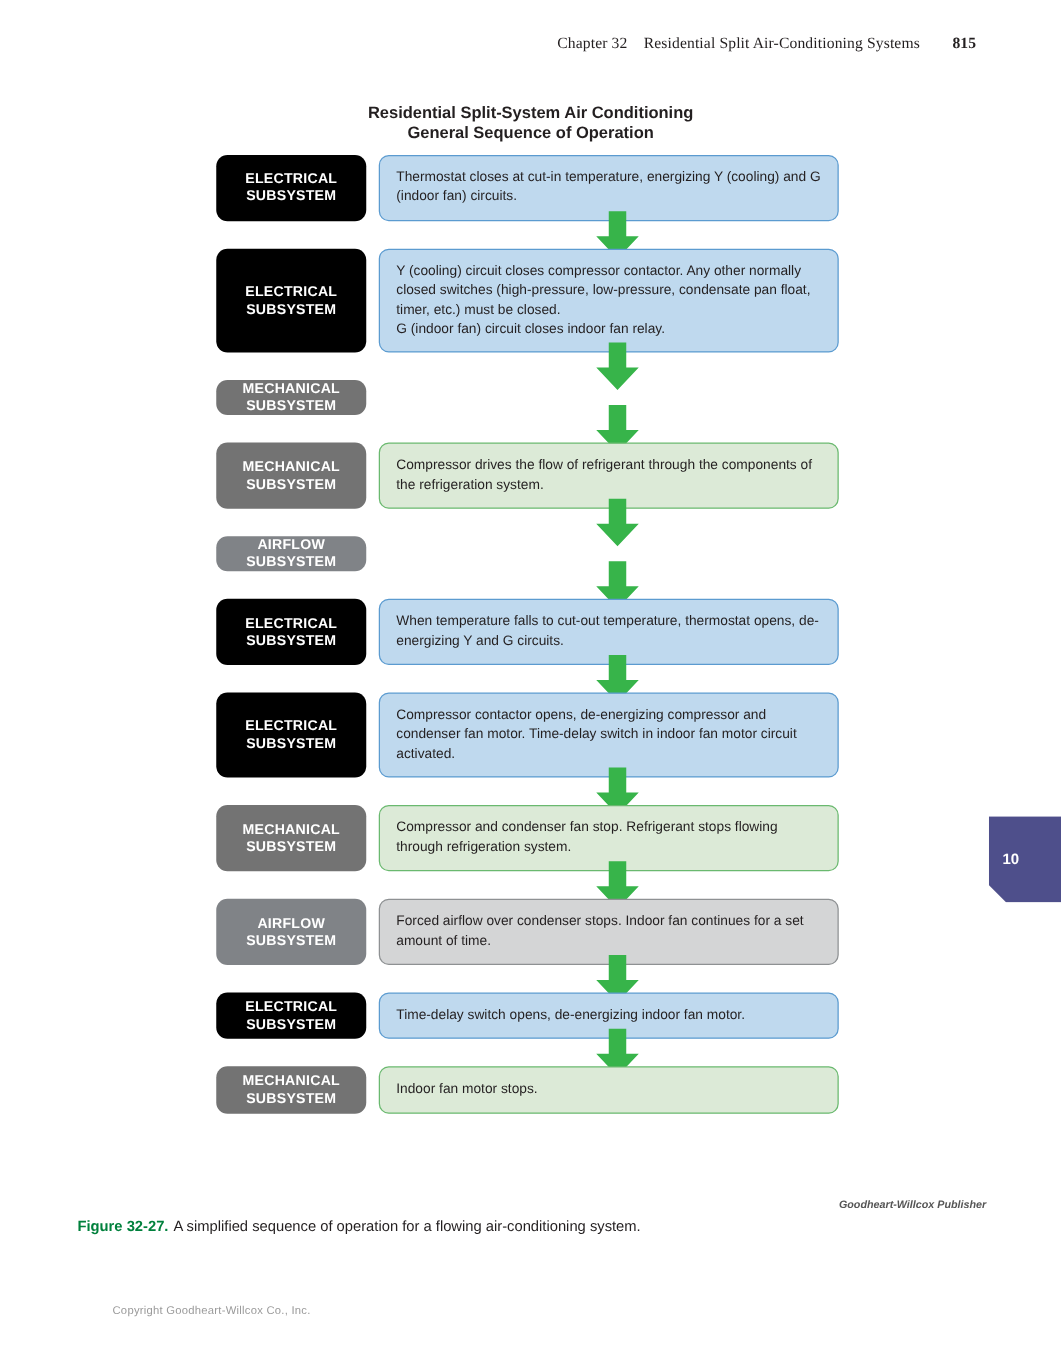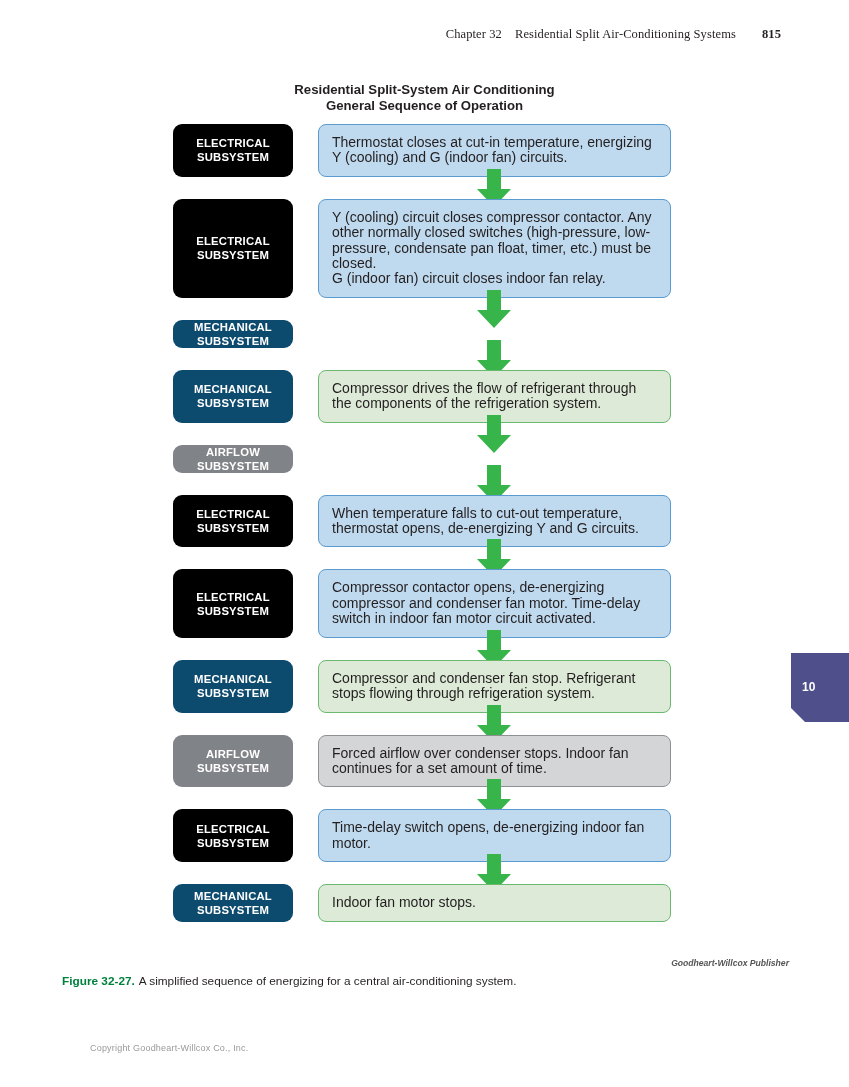--- a/index.html
+++ b/index.html
@@ -65,30 +65,30 @@
     align-items: center;
     justify-content: center;
     text-align: center;
     color: #ffffff;
     font-size: 11.3px;
     font-weight: bold;
     line-height: 14px;
     letter-spacing: .2px;
   }
   .tag.electrical { background: #000000; }
-  .tag.mechanical { background: #0c4a6e; }
+  .tag.mechanical { background: #737373; }
   .tag.airflow    { background: #808387; }
 
   .body-box {
     flex: 1 1 auto;
-    margin-left: 25px;
+    margin-left: 10px;
     border-radius: 8px;
     padding: 10px 12px 10px 13px;
     box-sizing: border-box;
-    font-size: 14px;
+    font-size: 11px;
     line-height: 15.4px;
     color: #231f20;
   }
   .body-box.bb-electrical { background: #bfd9ee; border: 1px solid #5b9bd0; }
   .body-box.bb-mechanical { background: #dcead7; border: 1px solid #6ab96f; }
   .body-box.bb-airflow    { background: #d4d5d6; border: 1px solid #8e9193; }
   .body-box p { margin: 0; }
   .body-box p + p { margin-top: 0px; }
 
   
@@ -334,16 +334,16 @@
     </div>
   </div>
 
 <div class="side-tab">
   <span>10</span>
 </div>
 
 <div class="credit">Goodheart-Willcox Publisher</div>
 
 <div class="caption">
-  <span class="cap-label">Figure 32-27.</span><span>A simplified sequence of energizing for a central air-conditioning system.</span>
+  <span class="cap-label">Figure 32-27.</span><span>A simplified sequence of operation for a flowing air-conditioning system.</span>
 </div>
 
 <div class="footer">Copyright Goodheart-Willcox Co., Inc.</div>
 
 </body></html>

